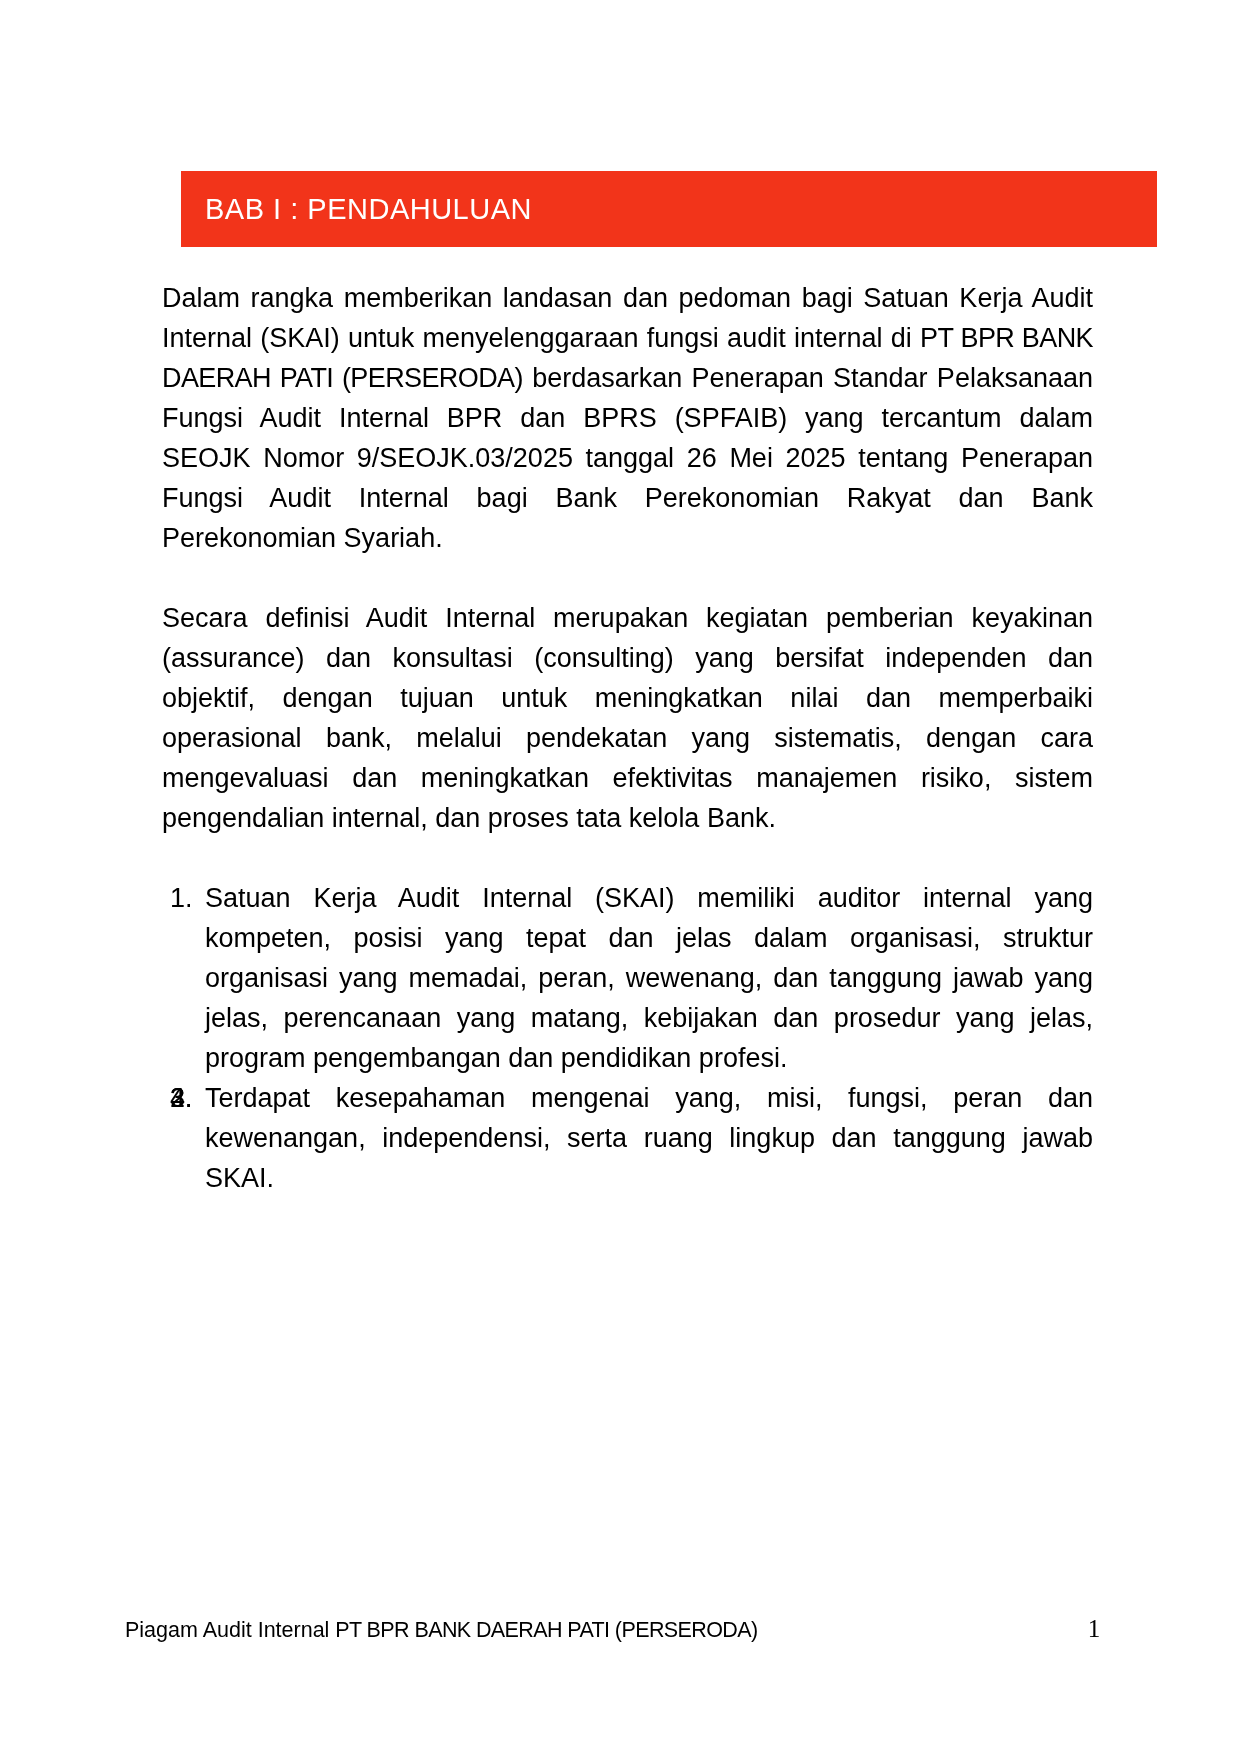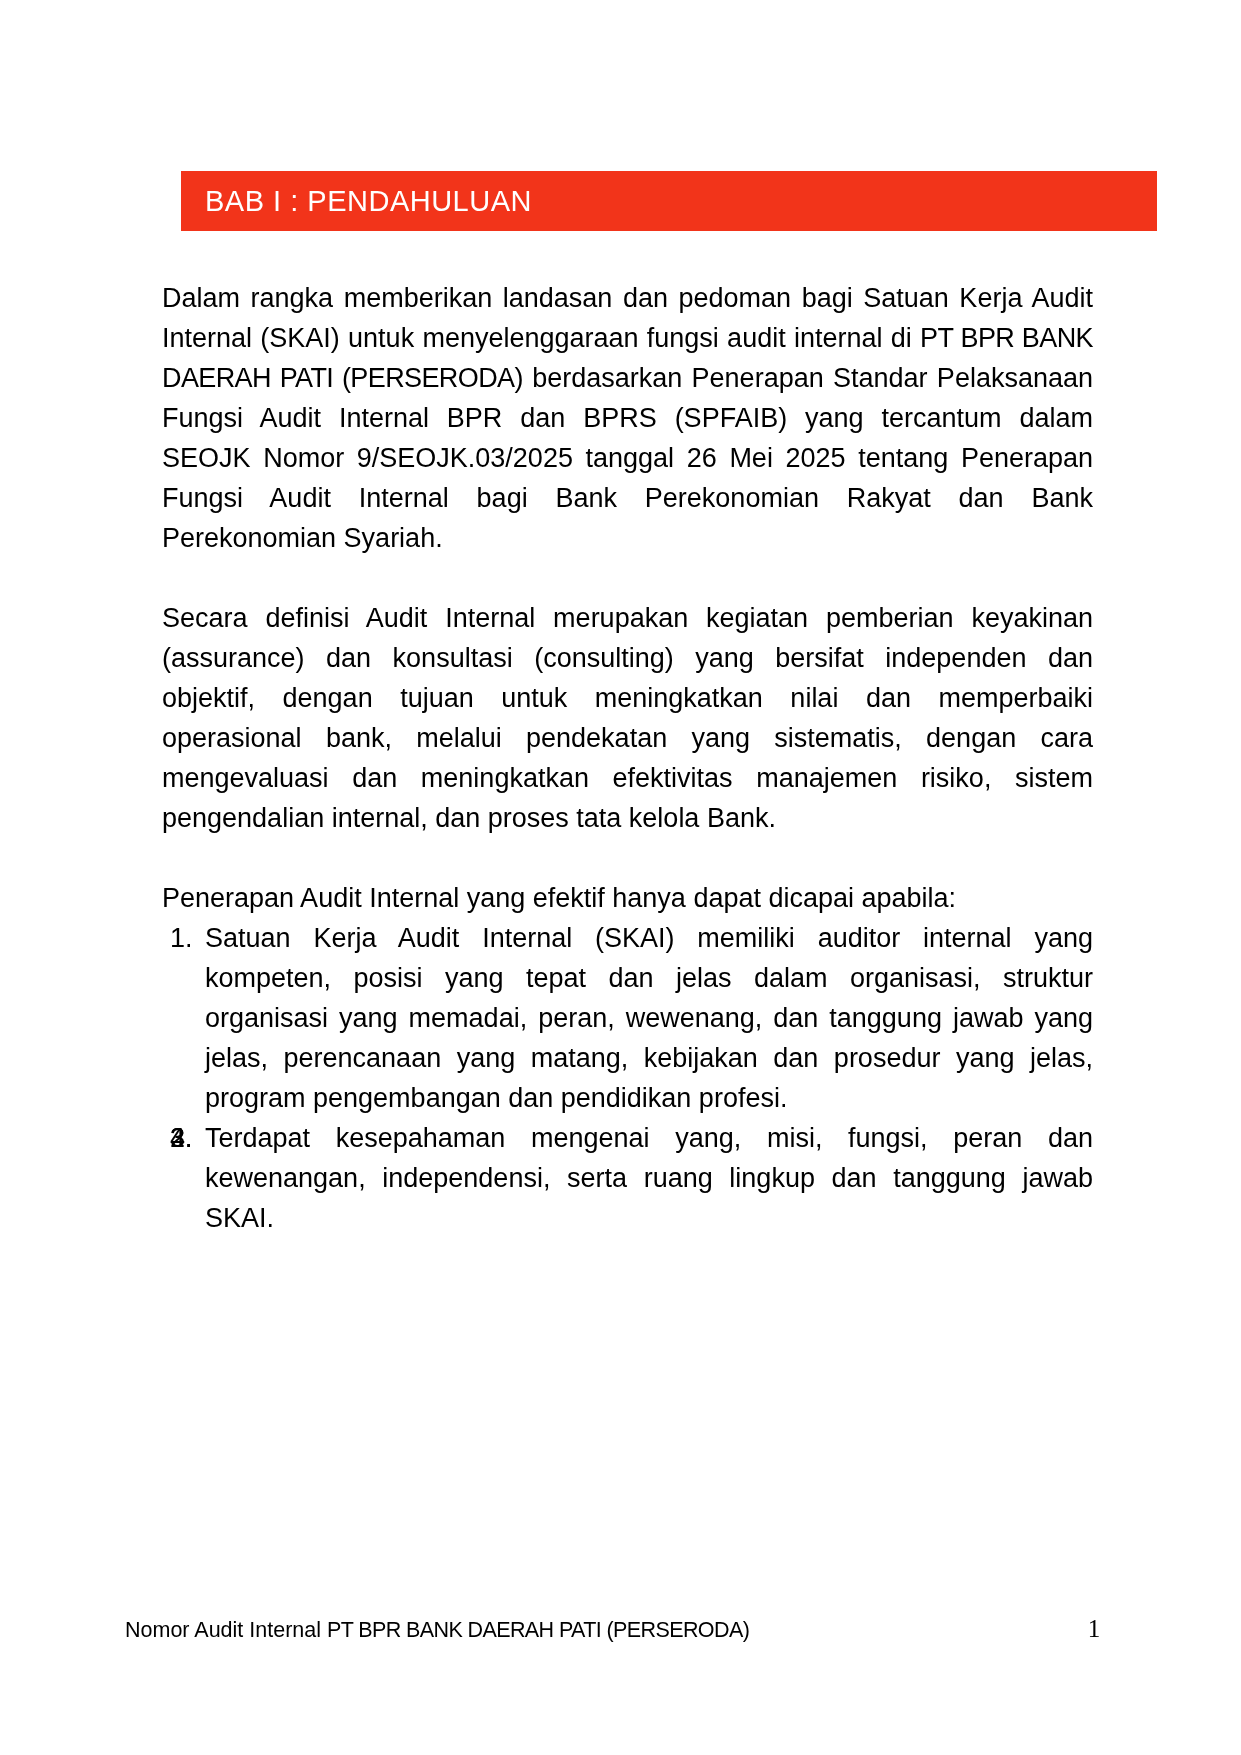--- a/index.html
+++ b/index.html
@@ -11,21 +11,21 @@
     background: #ffffff;
     font-family: "Liberation Sans", sans-serif;
     color: #000000;
     overflow: hidden;
   }
   .banner {
     position: absolute;
     left: 181px;
     top: 171px;
     width: 976px;
-    height: 60px;
+    height: 76px;
     background: #F2341A;
     display: flex;
     align-items: center;
     box-sizing: border-box;
     padding-left: 24px;
   }
   .banner-title {
     color: #ffffff;
     font-size: 29px;
     letter-spacing: 0.5px;
@@ -81,21 +81,20 @@
   <div class="banner">
     <span class="banner-title">BAB I : PENDAHULUAN</span>
   </div>
 
   <div class="content">
 
     <p><span>Dalam rangka memberikan landasan dan pedoman bagi Satuan Kerja Audit Internal (SKAI) untuk menyelenggaraan fungsi audit internal di </span><span class="brand">PT BPR BANK DAERAH PATI (PERSERODA)</span><span> berdasarkan Penerapan Standar Pelaksanaan Fungsi Audit Internal BPR dan BPRS (SPFAIB) yang tercantum dalam SEOJK Nomor 9/SEOJK.03/2025 tanggal 26 Mei 2025 tentang Penerapan Fungsi Audit Internal bagi Bank Perekonomian Rakyat dan Bank Perekonomian Syariah.</span></p>
 
     <p><span>Secara definisi Audit Internal merupakan kegiatan pemberian keyakinan </span><span class="it">(assurance)</span><span> dan konsultasi </span><span class="it">(consulting)</span><span> yang bersifat independen dan objektif, dengan tujuan untuk meningkatkan nilai dan memperbaiki operasional bank, melalui pendekatan yang sistematis, dengan cara mengevaluasi dan meningkatkan efektivitas manajemen risiko, sistem pengendalian internal, dan proses tata kelola Bank.</span></p>
 
-    <p class="intro">Penerapan Audit Internal yang efektif  hanya dapat  dicapai apabila:</p>
 
     <ol class="num-list">
       <li class="list-item">
         <span class="list-num">1.</span>
         <span>Satuan Kerja Audit Internal (SKAI) memiliki auditor internal yang kompeten, posisi yang tepat dan jelas dalam organisasi, struktur organisasi yang memadai, peran, wewenang, dan tanggung jawab yang jelas, perencanaan yang matang, kebijakan dan prosedur yang jelas, program pengembangan dan pendidikan profesi.</span>
       </li>
       <li class="list-item">
         <span class="list-num">2.</span>
       </li>
       <li class="list-item">
@@ -103,17 +102,17 @@
       </li>
       <li class="list-item">
         <span class="list-num">4.</span>
         <span>Terdapat kesepahaman mengenai yang, misi, fungsi, peran dan kewenangan, independensi, serta ruang lingkup dan tanggung jawab SKAI.</span>
       </li>
     </ol>
 
 
   </div>
 
-  <div class="footer-text"><span>Nomor Audit Internal </span><span class="brand">PT BPR BANK DAERAH PATI (PERSERODA)</span></div>
+  <div class="footer-text"><span>Piagam Audit Internal </span><span class="brand">PT BPR BANK DAERAH PATI (PERSERODA)</span></div>
 
   <div class="footer-page">1</div>
 
 </div>
 
 </body></html>

